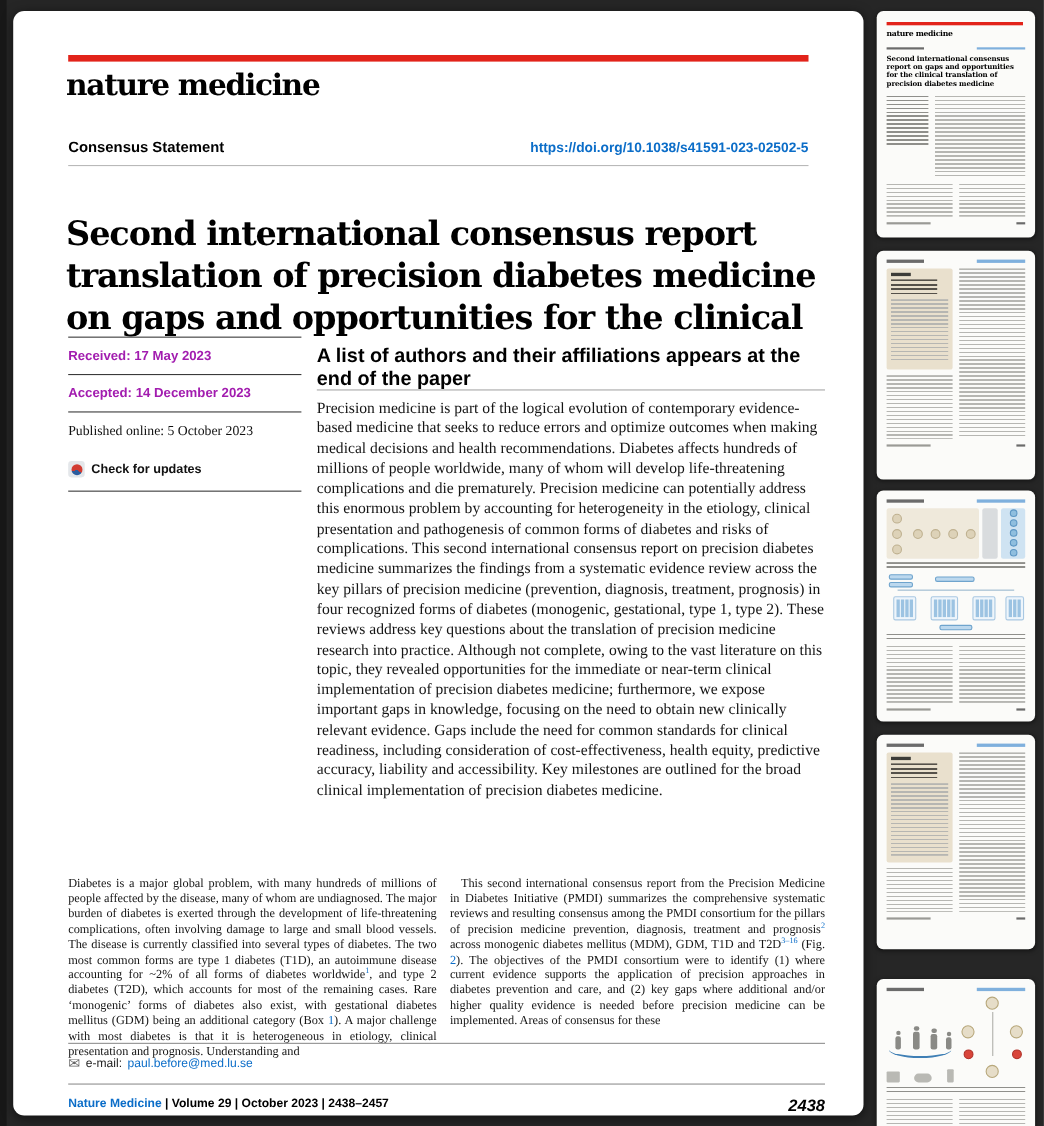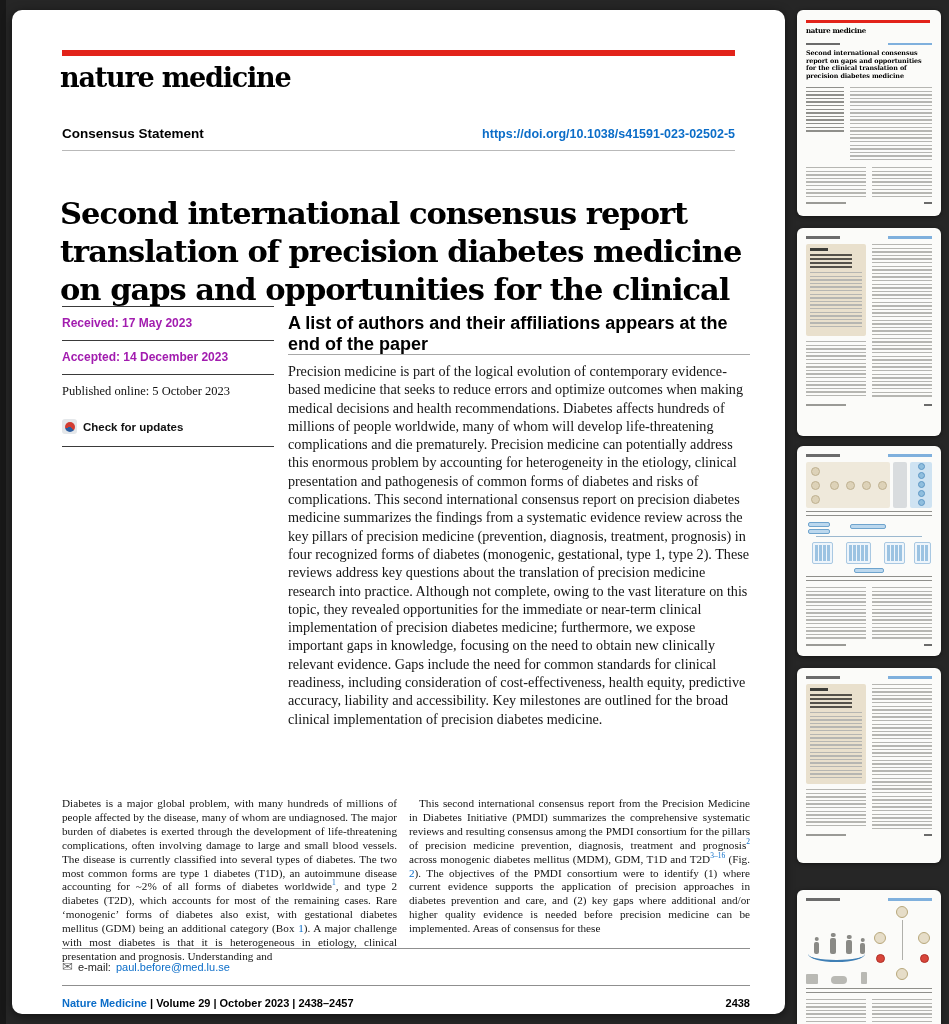--- a/index.html
+++ b/index.html
@@ -64,21 +64,21 @@
 
   
   .rule-email{position:absolute;left:50px;top:938px;width:688px;border-top:1px solid #8f8f8f;}
   .email-row{position:absolute;left:50px;top:950px;display:flex;align-items:center;gap:5px;font-size:11px;color:#222;}
   .email-icon{font-size:13px;color:#666;line-height:1;}
   .email-link{color:var(--blue);text-decoration:none;}
   .rule-footer{position:absolute;left:50px;top:975px;width:688px;border-top:1px solid #8f8f8f;}
   .footer-row{position:absolute;left:50px;top:987px;width:688px;display:flex;justify-content:space-between;
     font-size:11px;font-weight:bold;color:#000;}
   .footer-journal{color:var(--blue);}
-  .footer-page{font-size:11px;}
+  .footer-page{font-size:15px;font-style:italic;}
 
   
   .thumb-rail{position:absolute;left:785px;top:0;width:164px;height:1024px;}
   .thumb{position:absolute;left:12px;width:144px;background:#fbfbf9;border-radius:6px;
     box-shadow:0 1px 4px rgba(0,0,0,.5);padding:8px 9px;overflow:hidden;cursor:pointer;}
   .t-head{display:flex;justify-content:space-between;margin-bottom:5px;}
   .t-head .d{width:34px;height:2.5px;background:#6b6b6b;}
   .t-head .b{width:44px;height:2.5px;background:#7fb0dd;}
   .t-lines{background:repeating-linear-gradient(to bottom,#b6b6b2 0 1.4px,transparent 1.4px 3.6px);}
   .t-lines.dark{background:repeating-linear-gradient(to bottom,#8f8f8b 0 1.4px,transparent 1.4px 3.6px);}

